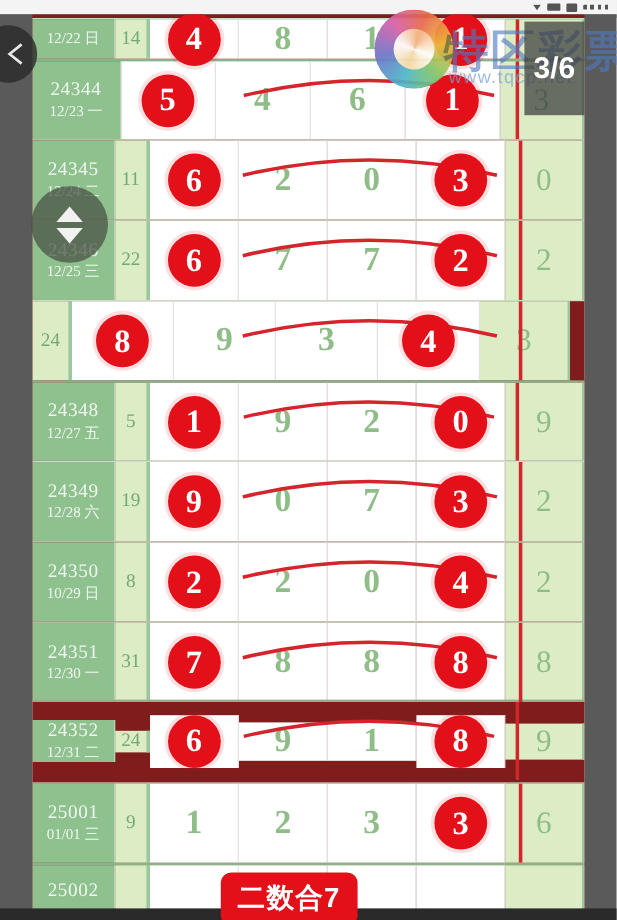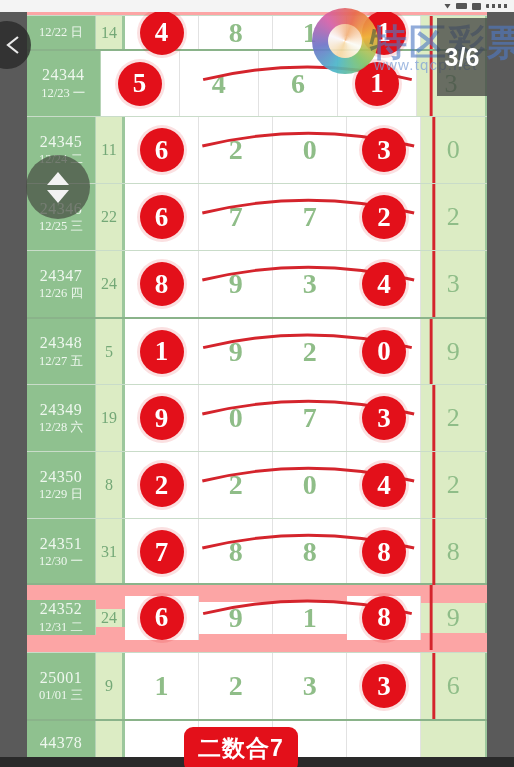--- a/index.html
+++ b/index.html
@@ -19,21 +19,21 @@
   .sb-bar{width:11px;height:6px;}
   .sb-sq{width:9px;height:7px;}
   .sb-dots{width:22px;height:4px;background:repeating-linear-gradient(90deg,#555 0 3px,transparent 3px 6px)!important;}
 
   
   #gutterL{position:absolute;left:0;top:12px;width:27px;height:755px;background:#5a5a5a;}
   #gutterR{position:absolute;left:487px;top:12px;width:27px;height:755px;background:#5a5a5a;}
   #topstrip{position:absolute;left:0;top:12px;width:514px;height:3px;background:#5a5a5a;}
 
   
-  #table{position:absolute;left:27px;top:12px;width:460px;height:755px;background:#fca5a5;overflow:hidden;}
+  #table{position:absolute;left:27px;top:12px;width:460px;height:755px;background:#7f1d1d;overflow:hidden;}
 
   .row{position:absolute;left:0;width:460px;display:flex;box-sizing:border-box;}
   .row.sep{border-top:2px solid #8ab38a;}
   .row.thin{border-top:1px solid #c9dcc9;}
 
   .c-issue{width:79px;box-sizing:border-box;background:#8fc18f;color:#eef7ee;
            display:flex;flex-direction:column;align-items:center;justify-content:center;
            border-right:1px solid #b6d3b6;}
   .c-issue .no{font-size:16px;line-height:1.15;letter-spacing:.5px;}
   .c-issue .dt{font-size:12.5px;line-height:1.3;}
@@ -212,24 +212,20 @@
         </div>
         <div class="c-tail">2</div>
         <svg class="arc" viewBox="0 0 460 67">
           <path d="M 174.5 29.5 Q 282 3.5 389.5 29.5" fill="none" stroke="#d4242c" stroke-width="3"></path>
         </svg>
         <svg class="vconn" viewBox="0 0 460 67">
           <line x1="409.5" x2="409.5" y1="0" y2="67" stroke="#d4242c" stroke-width="3"></line>
         </svg>
       </div>
       <div class="row thin" style="top: 238px; height: 67px;">
-        <div class="c-issue">
-          <div class="no">24347</div>
-          <div class="dt">12/26 四</div>
-        </div>
         <div class="c-sum">24</div>
         <div class="c-num">
           <div class="ball">8</div>
         </div>
         <div class="c-num">
           <div class="plain">9</div>
         </div>
         <div class="c-num">
           <div class="plain">3</div>
         </div>
@@ -292,21 +288,21 @@
         <svg class="arc" viewBox="0 0 460 67">
           <path d="M 174.5 29.5 Q 282 3.5 389.5 29.5" fill="none" stroke="#d4242c" stroke-width="3"></path>
         </svg>
         <svg class="vconn" viewBox="0 0 460 67">
           <line x1="409.5" x2="409.5" y1="0" y2="67" stroke="#d4242c" stroke-width="3"></line>
         </svg>
       </div>
       <div class="row thin" style="top: 439px; height: 67px;">
         <div class="c-issue">
           <div class="no">24350</div>
-          <div class="dt">12/29 日</div>
+          <div class="dt">10/29 日</div>
         </div>
         <div class="c-sum">8</div>
         <div class="c-num">
           <div class="ball">2</div>
         </div>
         <div class="c-num">
           <div class="plain">2</div>
         </div>
         <div class="c-num">
           <div class="plain">0</div>
@@ -392,21 +388,21 @@
         <div class="c-num">
           <div class="ball">3</div>
         </div>
         <div class="c-tail">6</div>
         <svg class="vconn" viewBox="0 0 460 67">
           <line x1="409.5" x2="409.5" y1="0" y2="67" stroke="#d4242c" stroke-width="3"></line>
         </svg>
       </div>
       <div class="row sep" style="top: 707px; height: 46px;">
         <div class="c-issue">
-          <div class="no">44378</div>
+          <div class="no">25002</div>
         </div>
         <div class="c-sum"></div>
         <div class="c-num">
           <div class="plain"></div>
         </div>
         <div class="c-num">
           <div class="plain"></div>
         </div>
         <div class="c-num">
           <div class="plain"></div>

